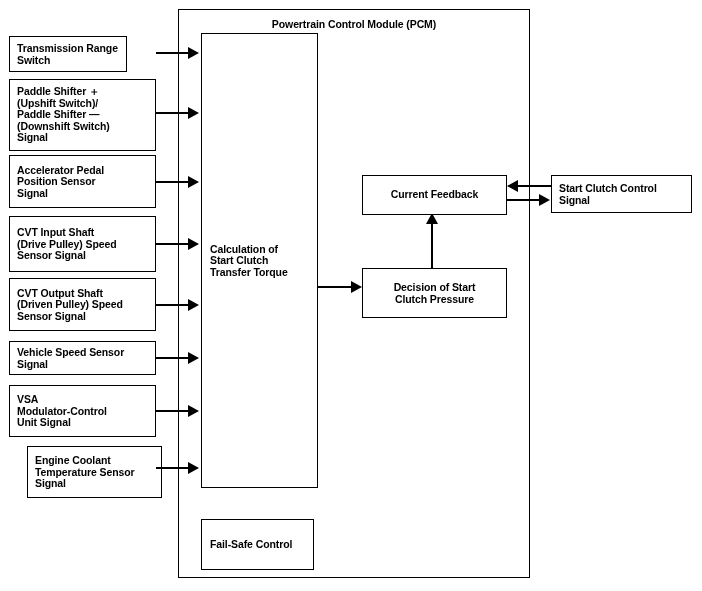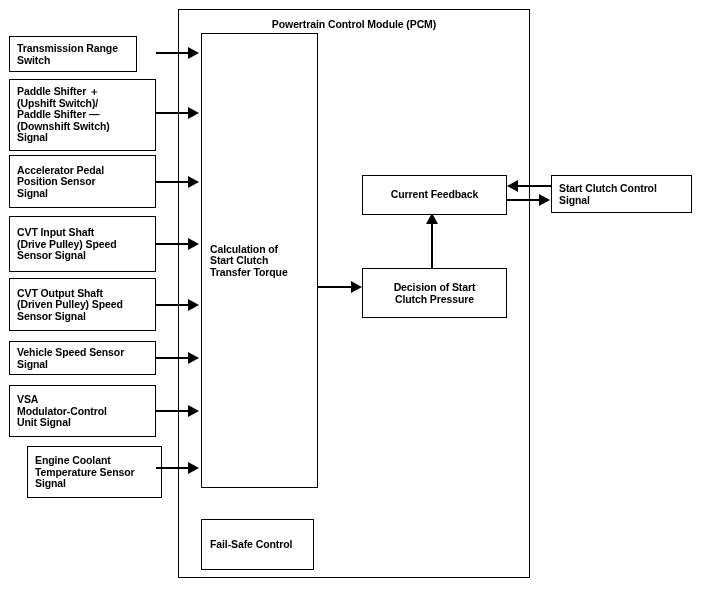--- a/index.html
+++ b/index.html
@@ -103,21 +103,21 @@
   }
 </style>
 </head>
 <body>
 
 <div id="canvas">
 
   <div id="pcm-outer"></div>
   <div id="pcm-title">Powertrain Control Module (PCM)</div>
 
-  <div class="box vcenter" style="left:9px; top:36px; width:128px; height:36px;">
+  <div class="box vcenter" style="left:9px; top:36px; width:118px; height:36px;">
     <span class="lbl">Transmission Range
 Switch</span>
   </div>
   <div class="hline" style="left:156px; top:52px; width:34px;"></div>
   <div class="arrow-r" style="left:188px; top:47px;"></div>
 
   <div class="box vcenter" style="left:9px; top:79px; width:147px; height:72px;">
     <span class="lbl">Paddle Shifter ＋
 (Upshift Switch)/
 Paddle Shifter —

